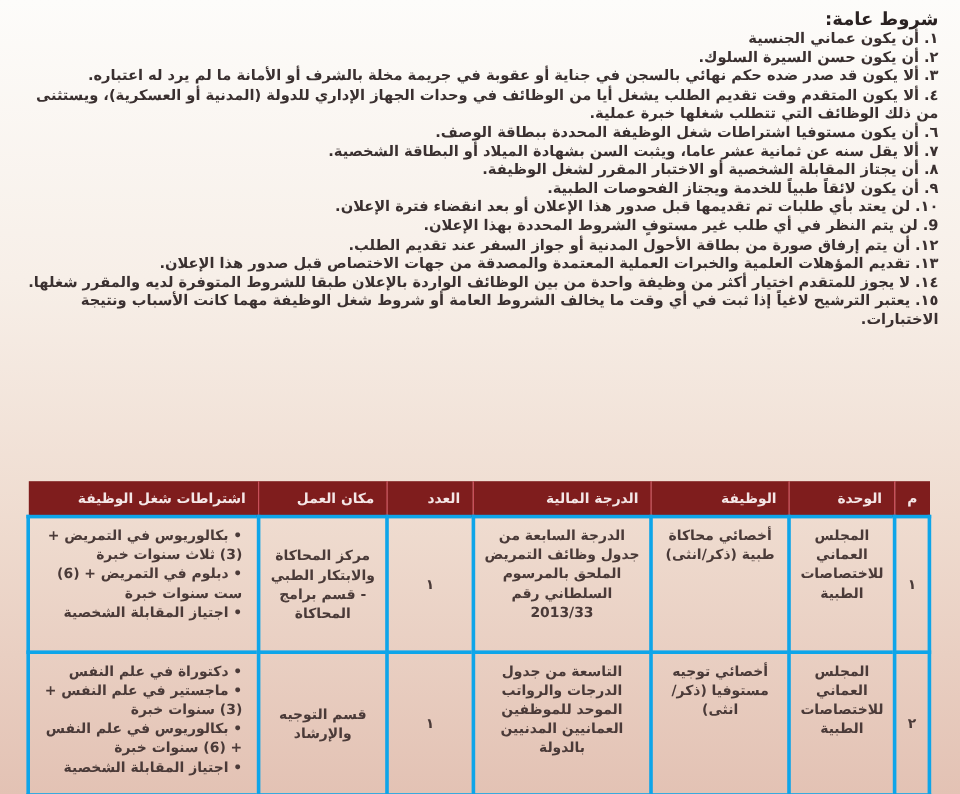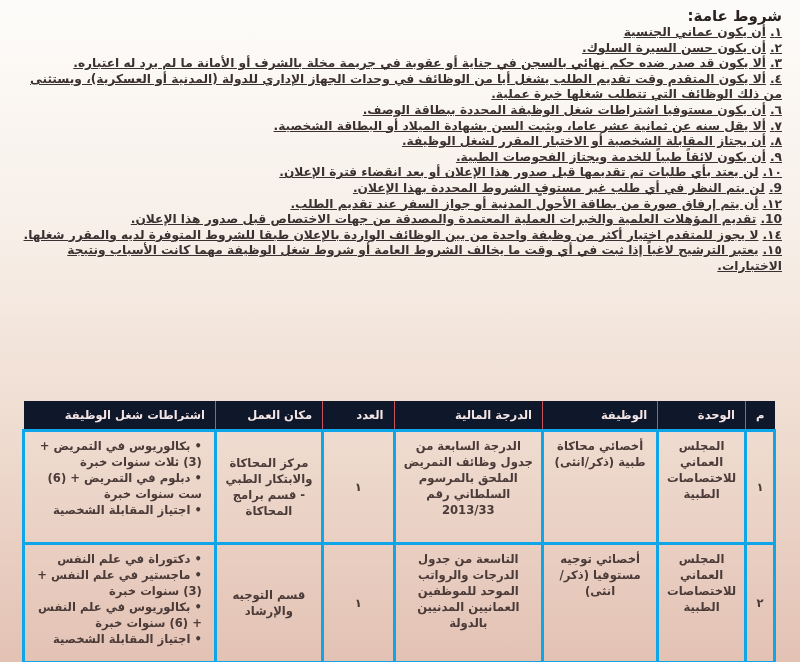--- a/index.html
+++ b/index.html
@@ -13,29 +13,29 @@
   }
   .conditions {
     position: absolute; top: 8px; right: 18px; width: 760px;
     font-size: 12.2px; line-height: 15.6px; font-weight: bold;
     color: #3a3030;
   }
   .conditions h2 {
     margin: 0; font-size: 15px; line-height: 17px; font-weight: bold; color: #2a2222;
   }
   .conditions ol { margin: 0; padding: 0; list-style: none; }
-  .conditions li { margin: 0; padding: 0; text-decoration: underline; }
+  .conditions li { margin: 0; padding: 0; }
   .conditions li .num { margin-left: 4px; }
   table.jobs {
     position: absolute; top: 401px; left: 22px; width: 754px;
     border-collapse: collapse; direction: rtl;
     font-size: 11.6px; font-weight: bold; color: #4a3a38;
   }
   table.jobs th {
-    background: #0f172a; color: #f4e6e6; height: 28px;
+    background: #7f1d1d; color: #f4e6e6; height: 28px;
     font-size: 11.5px; font-weight: bold; text-align: right;
     padding: 0 10px; border-left: 1px solid #c8505a;
   }
   table.jobs th:last-child { border-left: none; }
   table.jobs td {
     border: 3px solid #0ea5e9; vertical-align: top; text-align: center;
     padding: 6px 6px; line-height: 16px;
   }
   table.jobs td.req { text-align: right; padding-right: 12px; }
   table.jobs td.num { vertical-align: middle; }
@@ -63,21 +63,21 @@
     <li><span class="num">٢.</span><span>أن يكون حسن السيرة السلوك.</span></li>
     <li><span class="num">٣.</span><span>ألا يكون قد صدر ضده حكم نهائي بالسجن في جناية أو عقوبة في جريمة مخلة بالشرف أو الأمانة ما لم يرد له اعتباره.</span></li>
     <li><span class="num">٤.</span><span>ألا يكون المتقدم وقت تقديم الطلب يشغل أيا من الوظائف في وحدات الجهاز الإداري للدولة (المدنية أو العسكرية)، ويستثنى من ذلك الوظائف التي تتطلب شغلها خبرة عملية.</span></li>
     <li><span class="num">٦.</span><span>أن يكون مستوفيا اشتراطات شغل الوظيفة المحددة ببطاقة الوصف.</span></li>
     <li><span class="num">٧.</span><span>ألا يقل سنه عن ثمانية عشر عاما، ويثبت السن بشهادة الميلاد أو البطاقة الشخصية.</span></li>
     <li><span class="num">٨.</span><span>أن يجتاز المقابلة الشخصية أو الاختبار المقرر لشغل الوظيفة.</span></li>
     <li><span class="num">٩.</span><span>أن يكون لائقاً طبياً للخدمة ويجتاز الفحوصات الطبية.</span></li>
     <li><span class="num">١٠.</span><span>لن يعتد بأي طلبات تم تقديمها قبل صدور هذا الإعلان أو بعد انقضاء فترة الإعلان.</span></li>
     <li><span class="num">9.</span><span>لن يتم النظر في أي طلب غير مستوفٍ الشروط المحددة بهذا الإعلان.</span></li>
     <li><span class="num">١٢.</span><span>أن يتم إرفاق صورة من بطاقة الأحول المدنية أو جواز السفر عند تقديم الطلب.</span></li>
-    <li><span class="num">10.</span><span>تقديم المؤهلات العلمية والخبرات العملية المعتمدة والمصدقة من جهات الاختصاص قبل صدور هذا الإعلان.</span></li>
+    <li><span class="num">١٣.</span><span>تقديم المؤهلات العلمية والخبرات العملية المعتمدة والمصدقة من جهات الاختصاص قبل صدور هذا الإعلان.</span></li>
     <li><span class="num">١٤.</span><span>لا يجوز للمتقدم اختيار أكثر من وظيفة واحدة من بين الوظائف الواردة بالإعلان طبقا للشروط المتوفرة لديه والمقرر شغلها.</span></li>
     <li><span class="num">١٥.</span><span>يعتبر الترشيح لاغياً إذا ثبت في أي وقت ما يخالف الشروط العامة أو شروط شغل الوظيفة مهما كانت الأسباب ونتيجة الاختبارات.</span></li>
   </ol>
 </div>
 
 <table class="jobs">
   <colgroup>
     <col class="c-m">
       <col class="c-unit">
       <col class="c-job">

